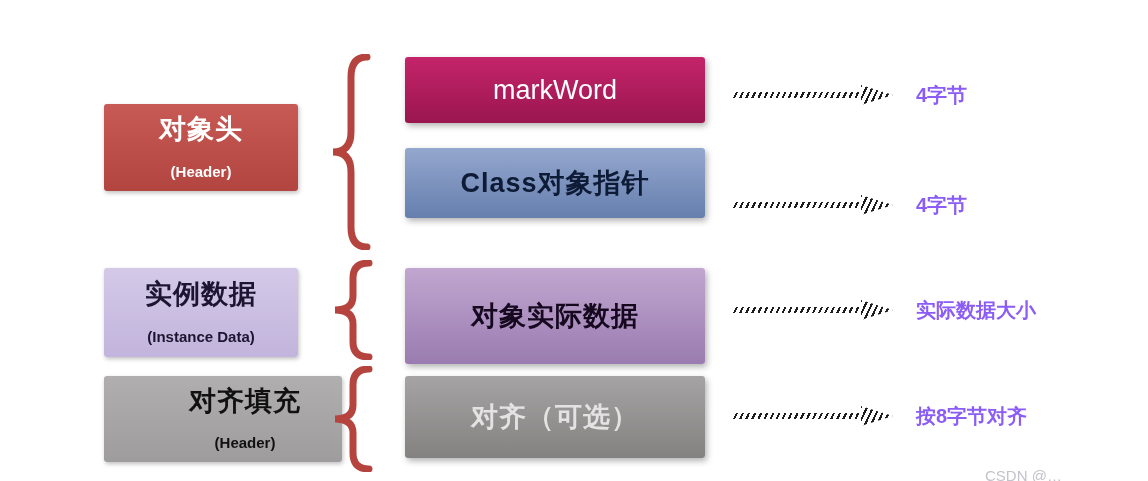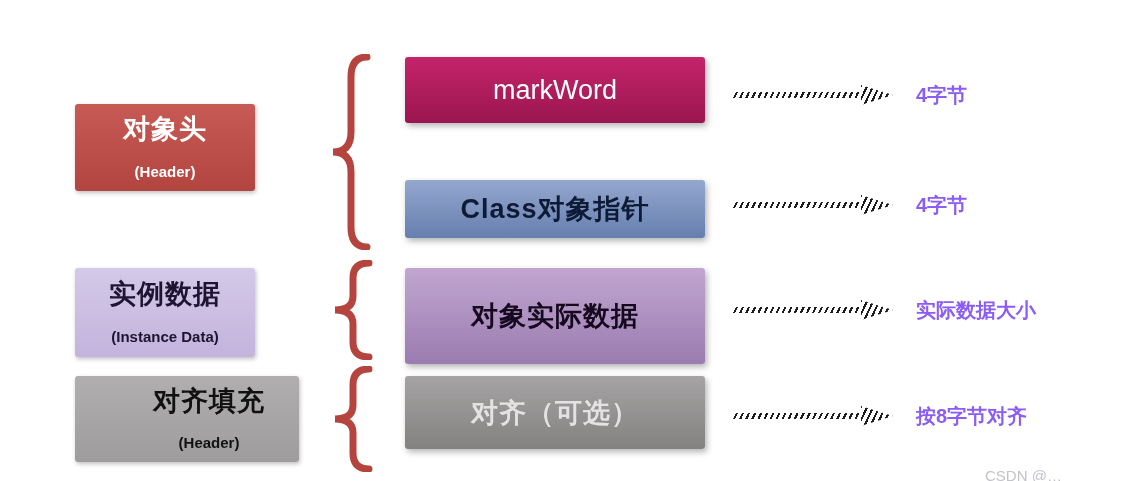--- a/index.html
+++ b/index.html
@@ -11,36 +11,36 @@
     font-family:"Liberation Sans","DejaVu Sans",sans-serif;
   }
   .box{
     position:absolute;
     display:flex;flex-direction:column;
     align-items:center;justify-content:center;
     border-radius:3px;
     text-align:center;
   }
   
-  .side{left:75px;width:180px;box-shadow:1px 2px 4px rgba(0,0,0,.25);}
+  .side{left:104px;width:194px;box-shadow:1px 2px 4px rgba(0,0,0,.25);}
   .side-header{top:104px;height:87px;background:linear-gradient(180deg,#c75a54,#b2453f);color:#ffffff;}
   .side-instance{top:268px;height:89px;background:linear-gradient(180deg,#d4c9e8,#c2b4dc);color:#1c1430;}
   .side-padding{top:376px;height:86px;background:linear-gradient(180deg,#b0aeae,#9e9c9c);color:#111111;padding-left:44px;}
   .side .t{font-size:27px;font-weight:bold;letter-spacing:1px;line-height:1.1;}
   .side .s{font-size:15px;font-weight:bold;margin-top:18px;}
   
   .block{
     left:405px;width:300px;
     box-shadow:2px 3px 6px rgba(0,0,0,.3);
     font-size:27px;font-weight:bold;letter-spacing:1px;
   }
   .block-markword{top:57px;height:66px;background:linear-gradient(180deg,#c4246a,#9a164f);color:#ffffff;font-weight:normal;letter-spacing:0;}
-  .block-class{top:180px;height:58px;background:linear-gradient(180deg,#94a7ce,#667fae);color:#0d1b36;}
+  .block-class{top:148px;height:70px;background:linear-gradient(180deg,#94a7ce,#667fae);color:#0d1b36;}
   .block-data{top:268px;height:96px;background:linear-gradient(180deg,#c1a6d0,#9a7cb0);color:#15081f;}
-  .block-align{top:376px;height:73px;background:linear-gradient(180deg,#a5a3a3,#848181);color:#e4e2e2;}
+  .block-align{top:376px;height:82px;background:linear-gradient(180deg,#a5a3a3,#848181);color:#e4e2e2;}
   
   .brace{position:absolute;}
   .brace-1{left:327px;top:54px;}
   .brace-2{left:329px;top:260px;}
   .brace-3{left:329px;top:366px;}
   
   .arrow{
     position:absolute;left:733px;width:160px;height:20px;
     background:repeating-linear-gradient(115deg,#1c1c1c 0 2px,rgba(0,0,0,0) 2px 5.5px);
     clip-path:polygon(0 35%,80% 35%,80% 0,100% 50%,80% 100%,80% 65%,0 65%);

